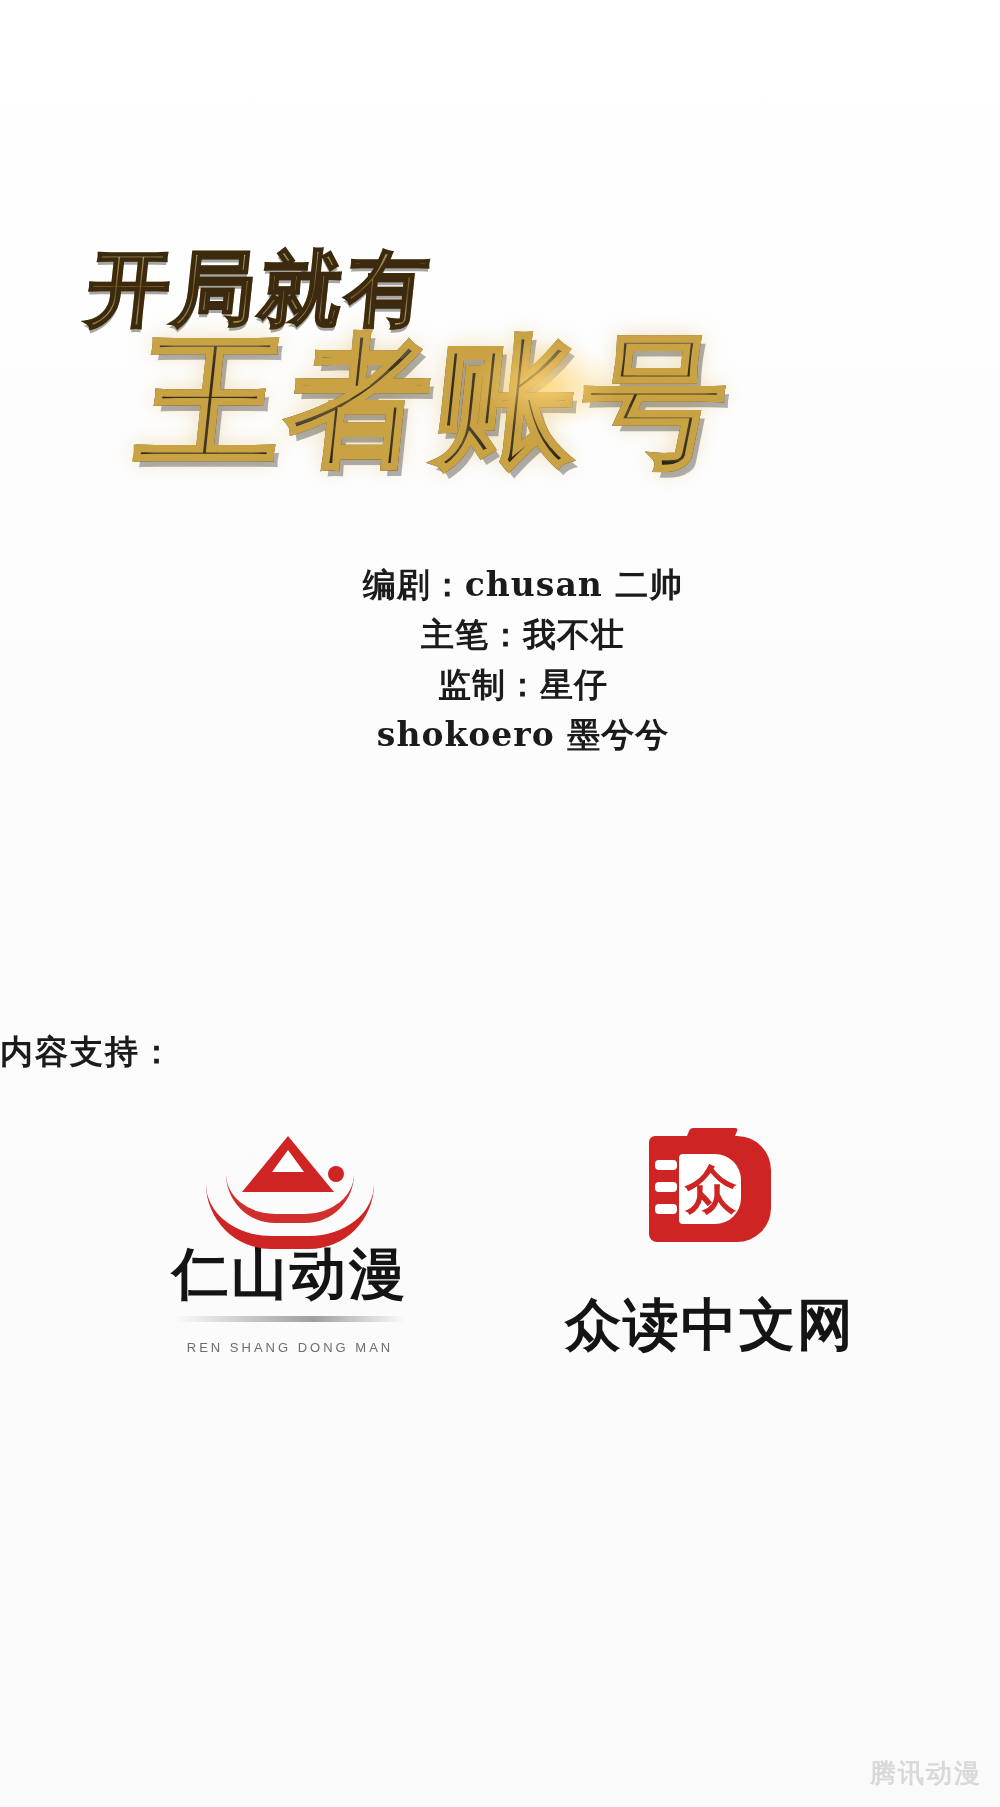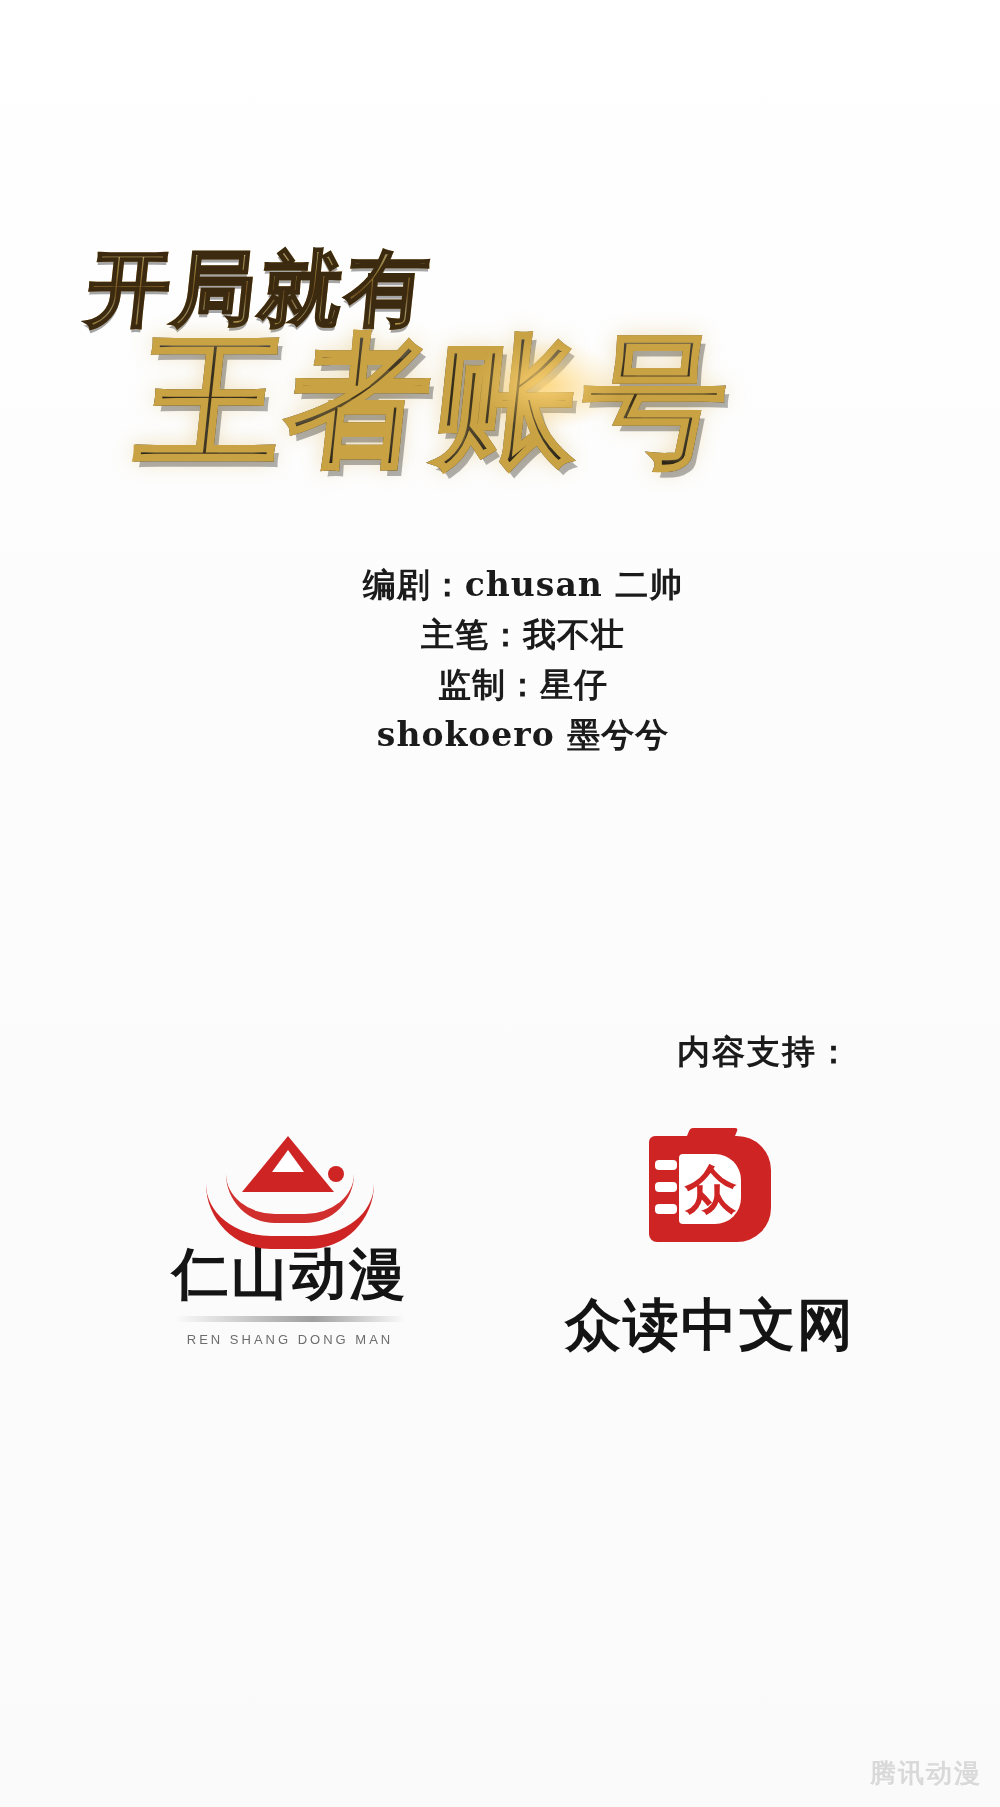--- a/index.html
+++ b/index.html
@@ -97,21 +97,21 @@
   .credit-gap {
     height: 38px;
   }
 
   
   .support-label {
     position: absolute;
     left: 0;
     top: 1030px;
     width: 852px;
-    text-align: right;
+    text-align: left;
     font-family: "DejaVu Serif", serif;
     font-size: 33px;
     font-weight: bold;
     letter-spacing: 2px;
     color: #1b1b1b;
   }
 
   .logos {
     position: absolute;
     left: 0;
@@ -187,21 +187,21 @@
 
   .logo1-name {
     font-family: Liberation Mono, monospace;
     font-weight: bold;
     font-size: 56px;
     letter-spacing: 3px;
     color: #141414;
     line-height: 1.1;
   }
   .logo1-sub {
-    margin-top: 10px;
+    margin-top: 18px;
     font-family: "Liberation Sans", sans-serif;
     font-size: 13px;
     letter-spacing: 3px;
     color: #6d6d6d;
   }
   .logo1-underline {
     margin: 6px auto 0 auto;
     width: 230px;
     height: 6px;
     background: linear-gradient(90deg, rgba(160,160,160,0) 0%, rgba(150,150,150,0.55) 35%, rgba(120,120,120,0.7) 60%, rgba(160,160,160,0) 100%);

